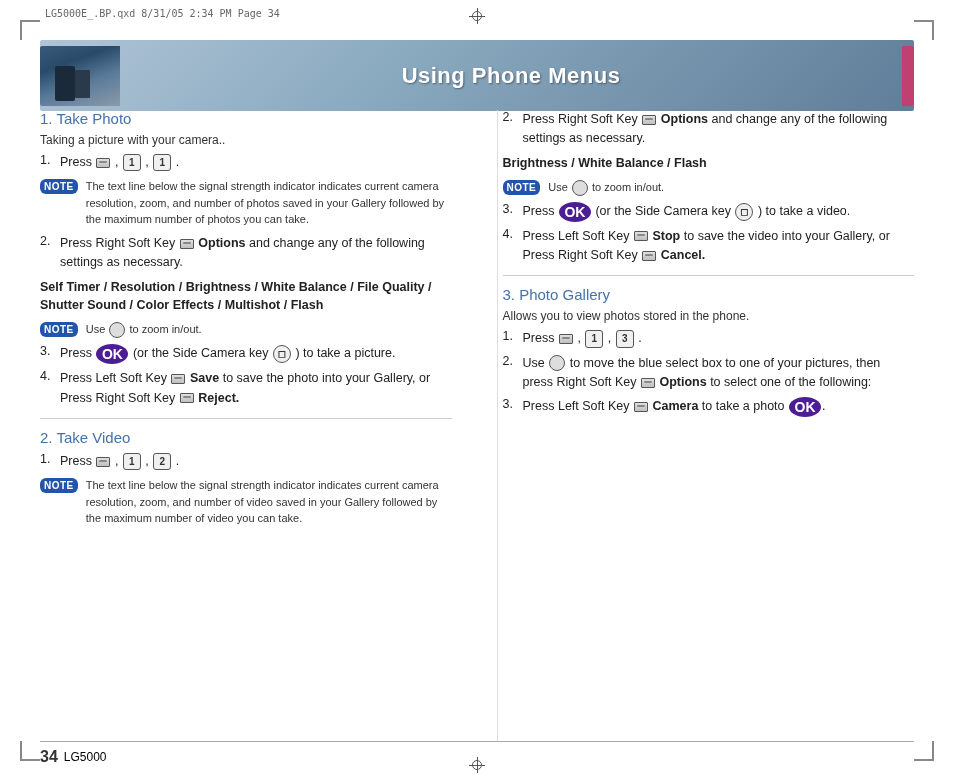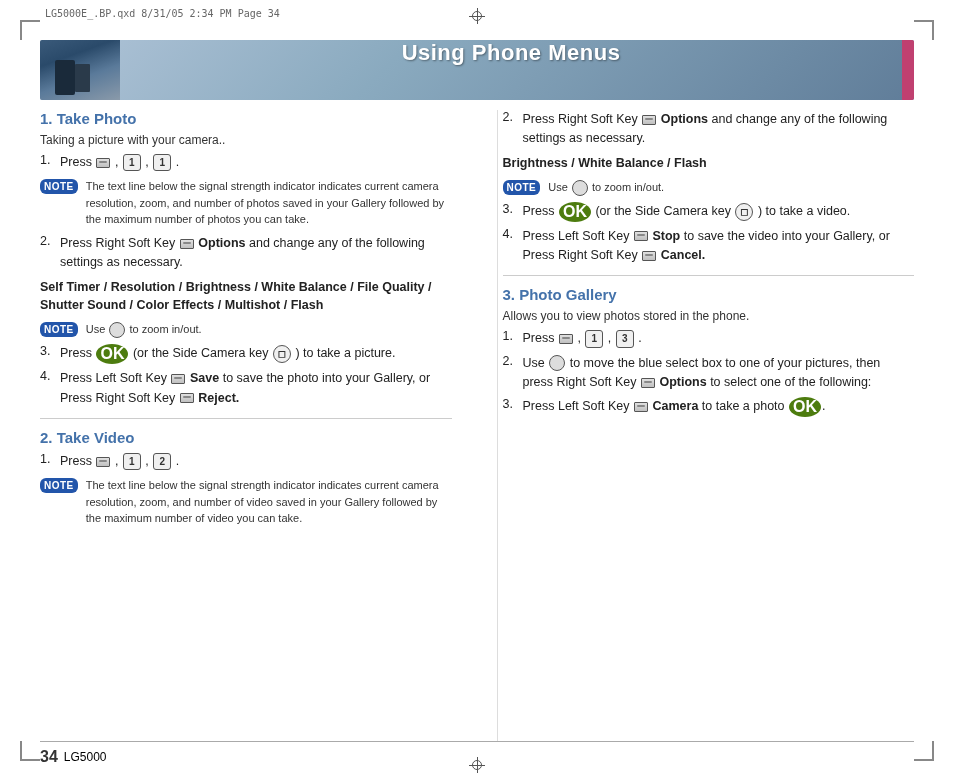--- a/index.html
+++ b/index.html
@@ -26,24 +26,24 @@
     .corner-tr { top: 20px; right: 20px; border-width: 2px 2px 0 0; }
     .corner-bl { bottom: 20px; left: 20px; border-width: 0 0 2px 2px; }
     .corner-br { bottom: 20px; right: 20px; border-width: 0 2px 2px 0; }
 
     
     .header {
       position: absolute;
       top: 40px;
       left: 40px;
       right: 40px;
-      height: 60px;
+      height: 71px;
       background: linear-gradient(135deg, #b0c4d8 0%, #8aaabf 40%, #607d99 100%);
       display: flex;
-      align-items: flex-start;
+      align-items: center;
       border-radius: 2px;
     }
     .header-photo {
       width: 80px;
       height: 60px;
       background: linear-gradient(160deg, #3a5a7a 0%, #2a4a6a 30%, #5a7a9a 60%, #8a9aaa 100%);
       border-radius: 2px 0 0 2px;
       position: relative;
       overflow: hidden;
       flex-shrink: 0;
@@ -102,21 +102,21 @@
     }
     .col-right {
       flex: 1;
       padding-left: 5px;
       border-left: 1px solid #ddd;
     }
 
     .section-title {
       color: #4472aa;
       font-size: 15px;
-      font-weight: bold;
+      font-weight: normal;
       margin-bottom: 6px;
       margin-top: 14px;
     }
     .section-title:first-child {
       margin-top: 0;
     }
 
     .section-sub {
       font-size: 12px;
       color: #333;
@@ -192,28 +192,28 @@
       color: #333;
       vertical-align: middle;
       margin: 0 1px;
       min-width: 18px;
       height: 18px;
       line-height: 16px;
       text-align: center;
     }
     .ok-btn {
       display: inline-block;
-      background: #4d7c0f;
+      background: #4c1d95;
       color: #fff;
       border-radius: 50%;
       width: 32px;
       height: 20px;
       text-align: center;
       line-height: 20px;
-      font-size: 16px;
+      font-size: 14px;
       font-weight: bold;
       vertical-align: middle;
       margin: 0 1px;
     }
     .soft-key-icon {
       display: inline-block;
       width: 14px;
       height: 10px;
       border: 1px solid #555;
       border-radius: 1px;

